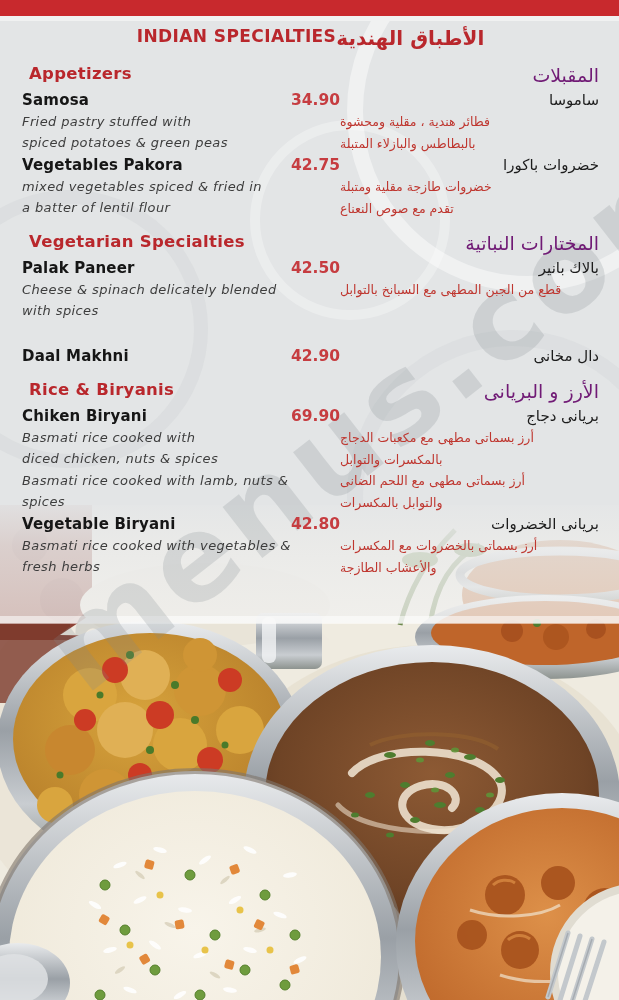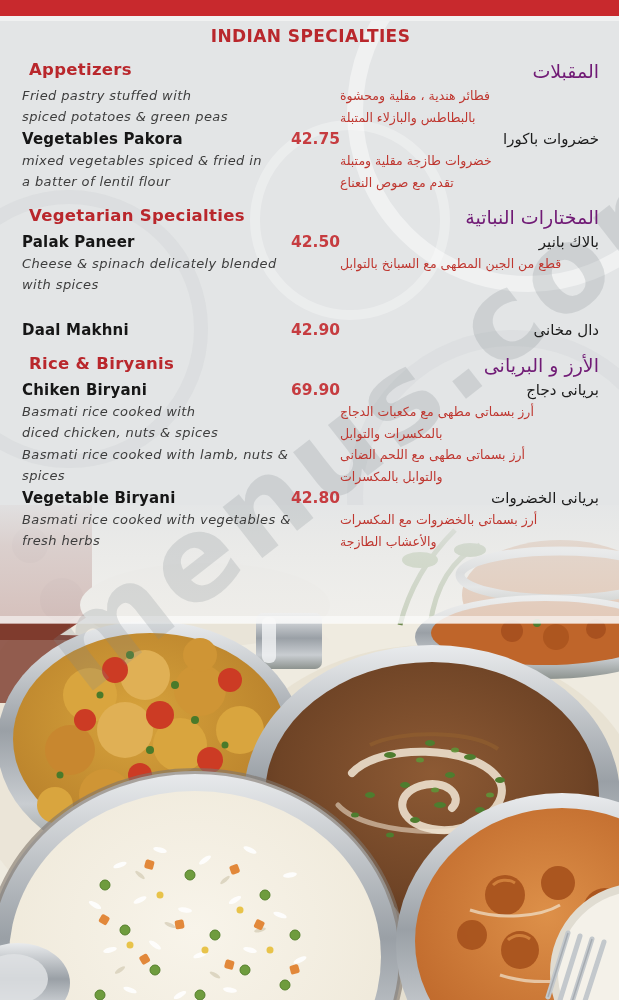--- a/index.html
+++ b/index.html
@@ -298,29 +298,35 @@
 
       <rect x="0" y="0" width="619" height="118" fill="url(#ov)"></rect>
       <rect x="0" y="111" width="619" height="8" fill="#ffffff" opacity="0.55"></rect>
     </svg>
   </div>
 
   <div class="content">
 
     <div class="title-row">
       <span class="title-en">INDIAN SPECIALTIES</span>
+      <span class="title-ar" dir="rtl">الأطباق الهندية</span>
     </div>
 
     <div class="sec">
       <div class="sec-head">
         <span class="sec-en">Appetizers</span>
         <span class="sec-ar" dir="rtl">المقبلات</span>
       </div>
       <div class="item">
         <div class="row">
+          <span class="iname">Samosa</span>
+          <span class="price">34.90</span>
+          <span class="aname" dir="rtl">ساموسا</span>
+        </div>
+        <div class="row">
           <span class="desc-en">Fried pastry stuffed with
 spiced potatoes &amp; green peas</span>
           <span class="desc-ar" dir="rtl">فطائر هندية ، مقلية ومحشوة
 بالبطاطس والبازلاء المتبلة</span>
         </div>
       </div>
       <div class="item">
         <div class="row">
           <span class="iname">Vegetables Pakora</span>
           <span class="price">42.75</span>

